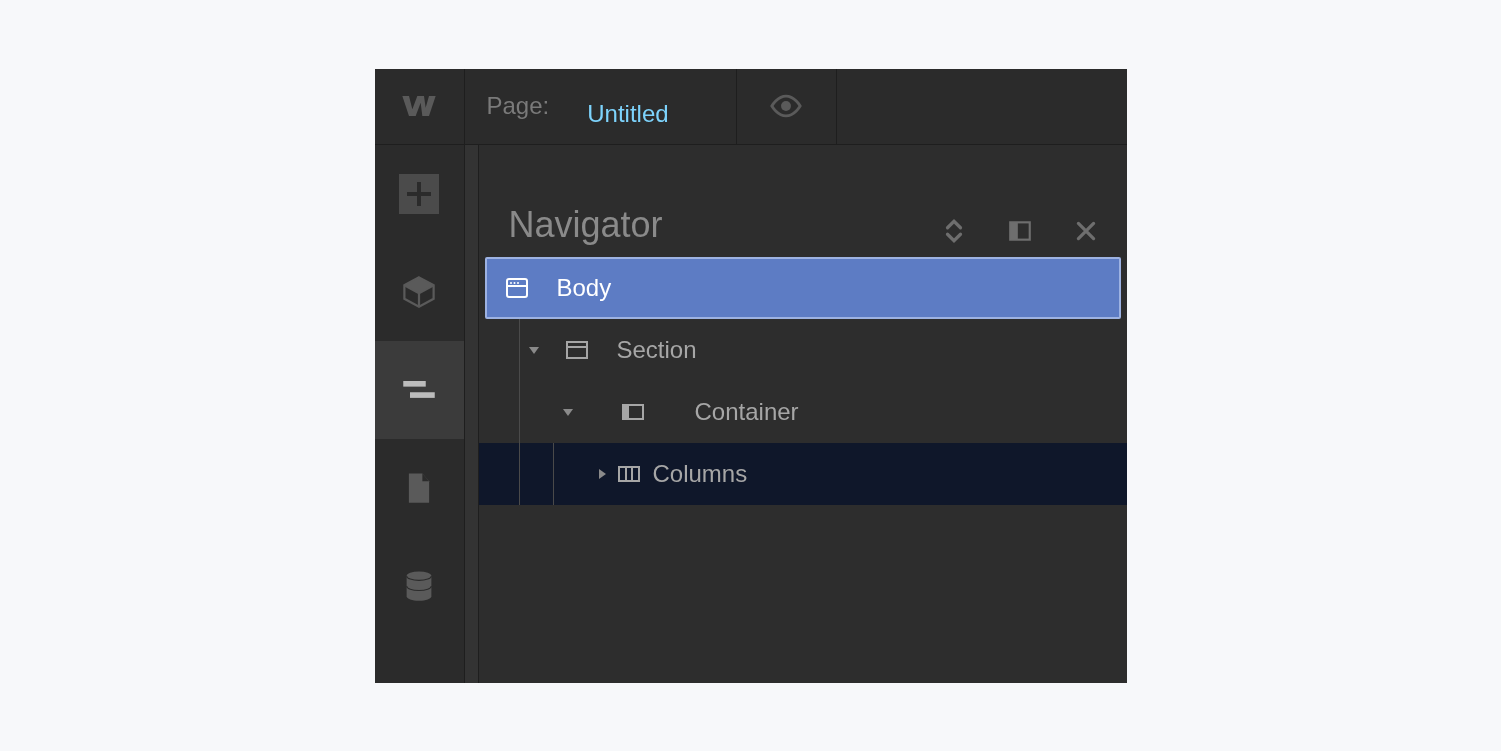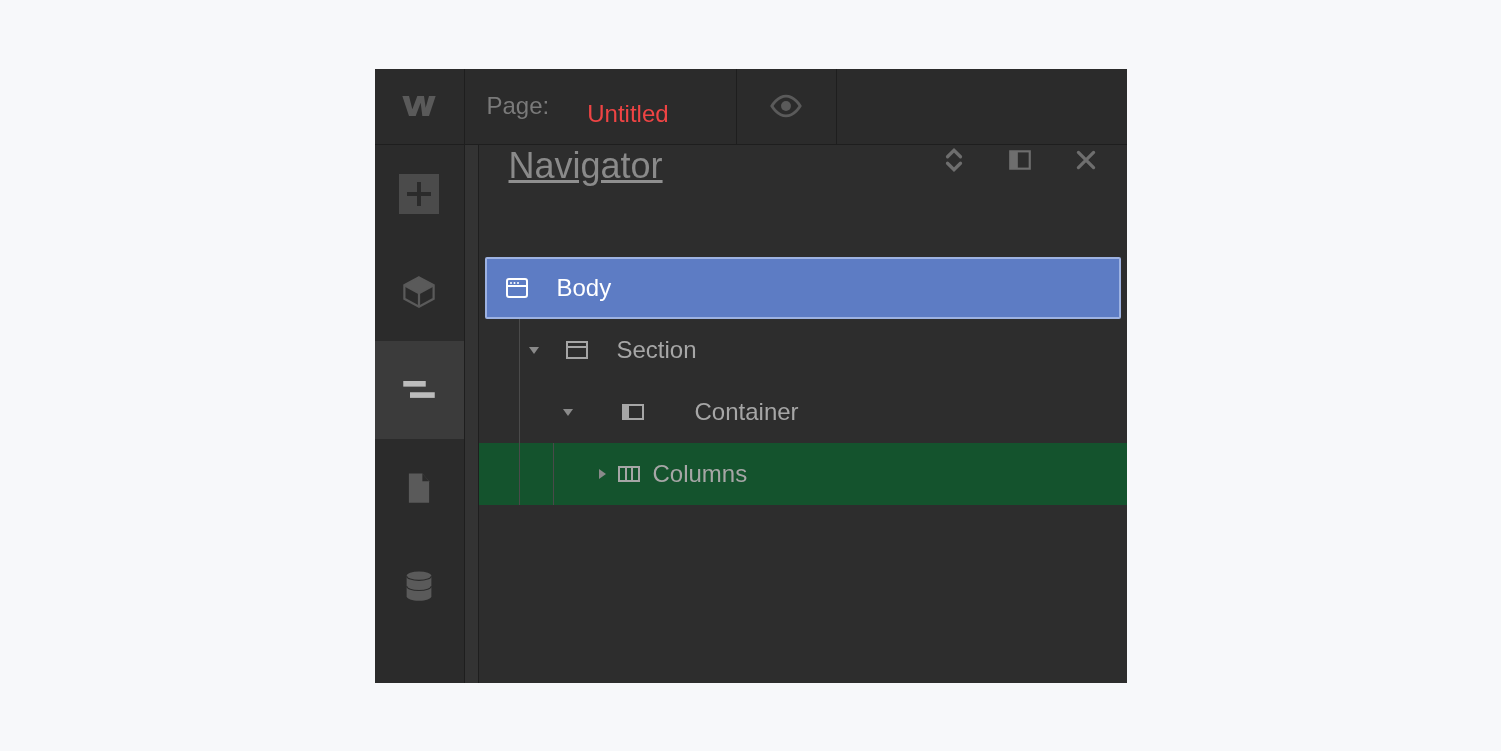--- a/index.html
+++ b/index.html
@@ -36,21 +36,21 @@
   .logo-cell { width: 90px; }
   .page-cell {
     width: 272px;
     justify-content: flex-start;
     padding-left: 22px;
     color: #7a7a7a;
     font-size: 24px;
     gap: 32px;
   }
   .page-cell .page-title {
-    color: #ef4444;
+    color: #7dd3fc;
     margin-left: 6px;
     margin-top: 16px;
   }
   .eye-cell { width: 100px; }
   .eye-cell svg { width: 34px; height: 34px; }
   .topbar-remainder {
     flex: 1;
     border-bottom: 1px solid #1e1e1e;
   }
   .logo-cell svg { width: 40px; height: 40px; }
@@ -91,24 +91,23 @@
 
   .panel {
     flex: 1;
     background: #2d2d2d;
     display: flex;
     flex-direction: column;
   }
   .panel-header {
     height: 112px;
     display: flex;
-    align-items: flex-start;
+    align-items: flex-end;
     padding: 0 26px 11px 30px;
     color: #8f8f8f;
-    text-decoration: underline;
   }
   .panel-title {
     font-size: 36px;
     font-weight: 400;
     color: #8a8a8a;
     flex: 1;
   }
   .panel-actions {
     display: flex;
     gap: 36px;
@@ -135,21 +134,21 @@
     cursor: pointer;
     position: relative;
   }
   .row.selected {
     background: #5d7cc4;
     color: #ffffff;
     border: 2px solid #9db2e2;
     border-radius: 2px;
     margin: 0 6px;
   }
-  .row.hover-state { background: #14532d; }
+  .row.hover-state { background: #0f172a; }
   .row .arrow {
     width: 14px;
     display: flex;
     align-items: center;
     justify-content: center;
     margin-right: 8px;
     color: #8a8a8a;
   }
   .row .arrow svg { width: 12px; height: 12px; }
   .row .type-icon {

